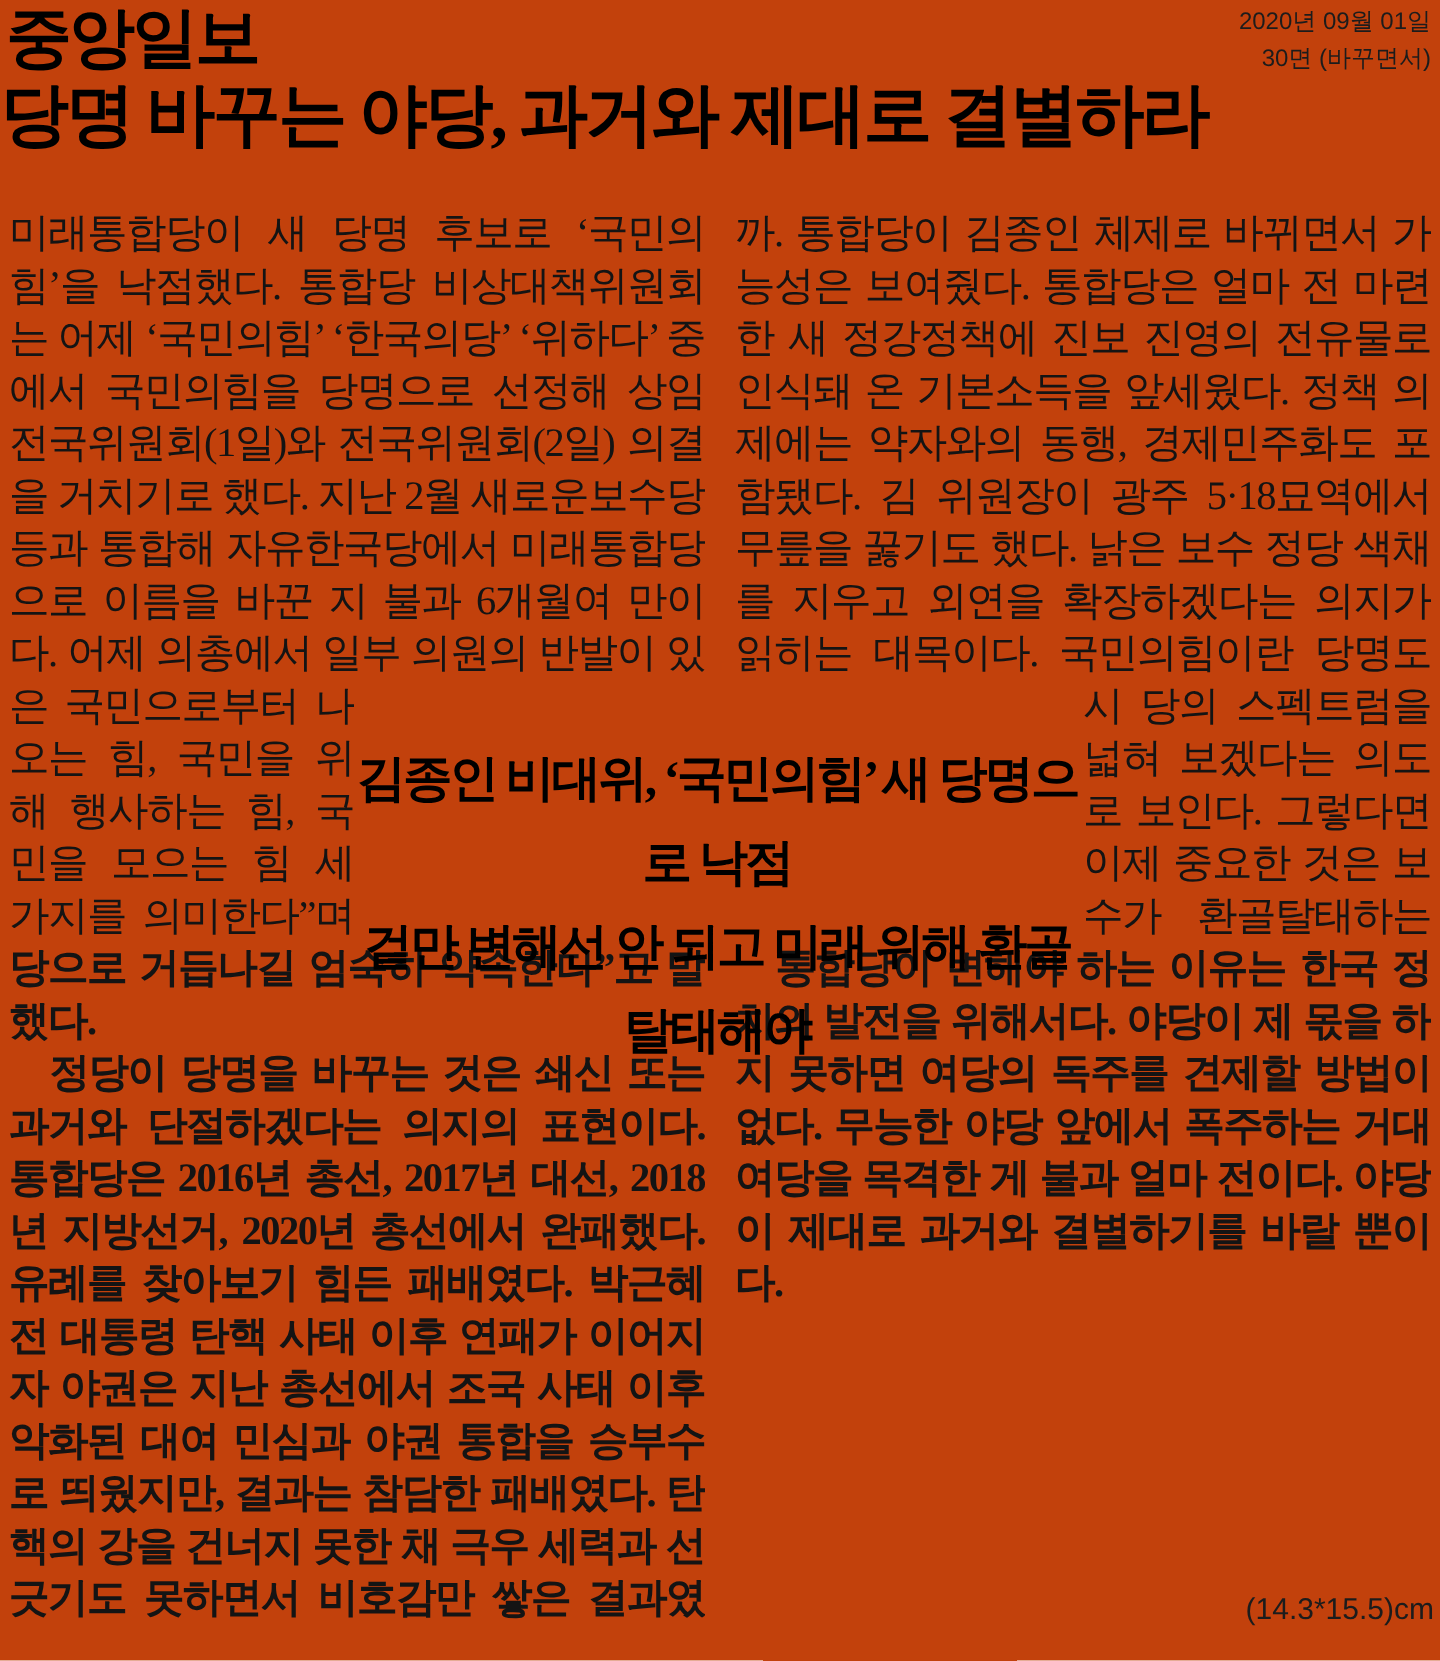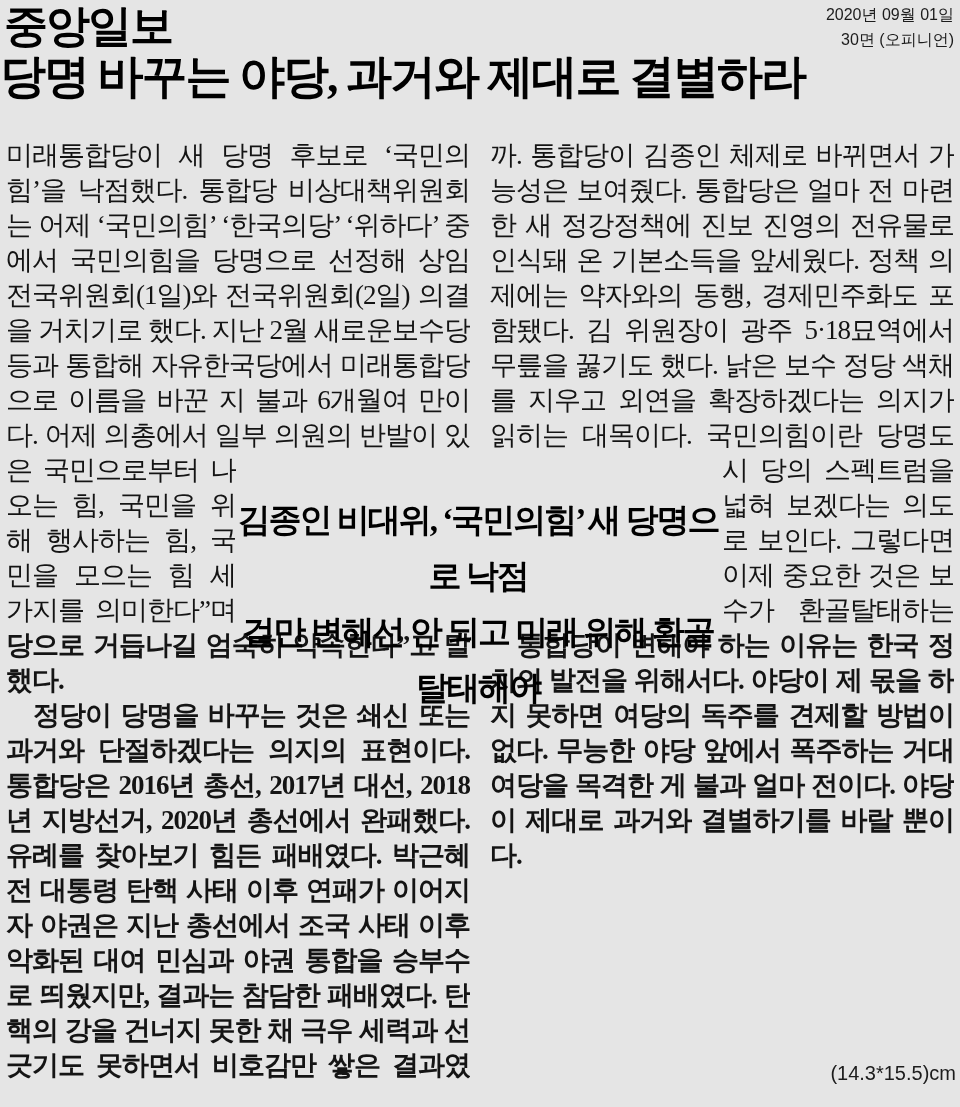--- a/index.html
+++ b/index.html
@@ -1,19 +1,19 @@
 <!DOCTYPE html>
 <html lang="ko"><head>
 <meta charset="utf-8">
 <style>
   html,body{margin:0;padding:0;background:#ffffff;}
   .page{
     position:relative;
     width:960px;height:1107px;
-    background:#e5e5e5;
+    background:#c2410c;
     color:#121212;
     overflow:hidden;
     font-family:"Liberation Serif","DejaVu Serif",serif;
   }
   
   .logo{
     position:absolute;left:4px;top:2px;
     font-family:"Liberation Sans","DejaVu Sans",sans-serif;
     font-weight:900;
     font-size:44px;line-height:48px;
@@ -74,21 +74,21 @@
   }
 </style>
 </head>
 <body>
 
 <div class="page">
 
   <div class="logo">중앙일보</div>
   <div class="dateline">
     <div>2020년 09월 01일</div>
-    <div>30면 (오피니언)</div>
+    <div>30면 (바꾸면서)</div>
   </div>
 
   <h1 class="headline">당명 바꾸는 야당, 과거와 제대로 결별하라</h1>
 
   <div class="seg l1">미래통합당이 새 당명 후보로 ‘국민의힘’을 낙점했다. 통합당 비상대책위원회는 어제 ‘국민의힘’ ‘한국의당’ ‘위하다’ 중에서 국민의힘을 당명으로 선정해 상임전국위원회(1일)와 전국위원회(2일) 의결을 거치기로 했다. 지난 2월 새로운보수당 등과 통합해 자유한국당에서 미래통합당으로 이름을 바꾼 지 불과 6개월여 만이다. 어제 의총에서 일부 의원의 반발이 있었고, 최종 결정까지는 아직 절차가 남아 있다. 김수민 홍보본부장은 브리핑에서 “국민의힘</div>
   <div class="seg lnarrow">은 국민으로부터 나오는 힘, 국민을 위해 행사하는 힘, 국민을 모으는 힘 세 가지를 의미한다”며 “당명에 어울리는 정</div>
   <div class="seg l3">
     <p>당으로 거듭나길 엄숙히 약속한다”고 말했다.</p>
     <p class="indent">정당이 당명을 바꾸는 것은 쇄신 또는 과거와 단절하겠다는 의지의 표현이다. 통합당은 2016년 총선, 2017년 대선, 2018년 지방선거, 2020년 총선에서 완패했다. 유례를 찾아보기 힘든 패배였다. 박근혜 전 대통령 탄핵 사태 이후 연패가 이어지자 야권은 지난 총선에서 조국 사태 이후 악화된 대여 민심과 야권 통합을 승부수로 띄웠지만, 결과는 참담한 패배였다. 탄핵의 강을 건너지 못한 채 극우 세력과 선 긋기도 못하면서 비호감만 쌓은 결과였다. 보수 야당은 박근혜 탄핵 사태 이후 두 번이나 당명을 바꾸면서 쇄신하겠다고 했지만 국민 눈에는 어림도 없었다.</p>
 

